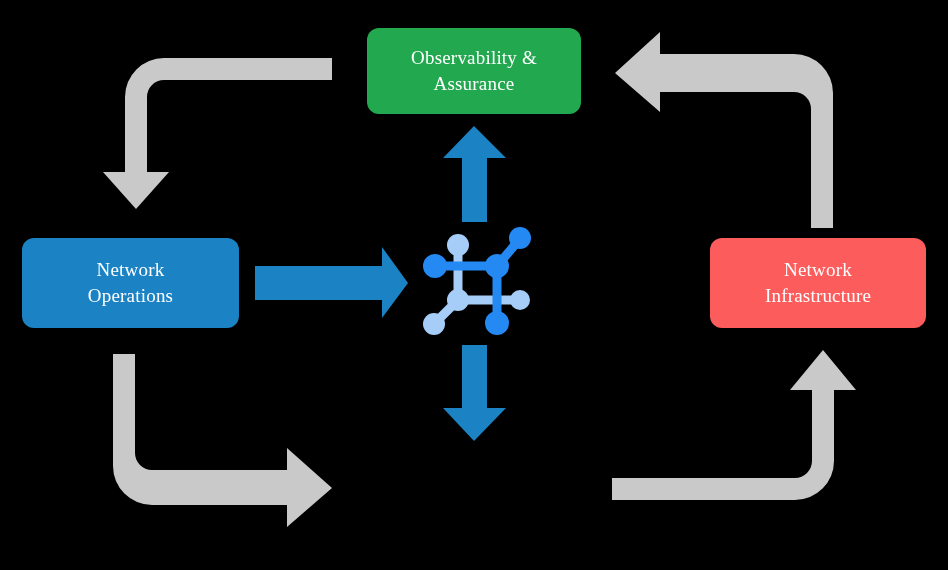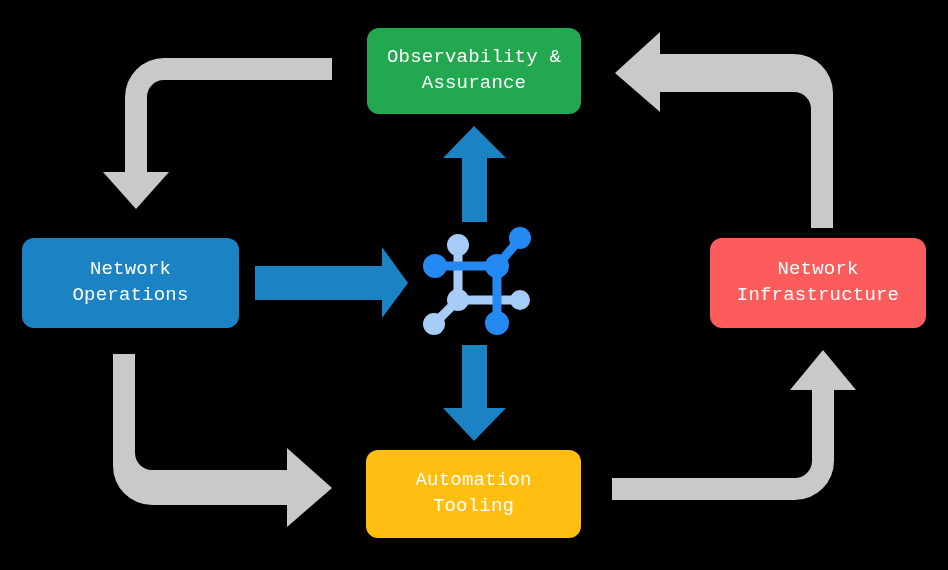--- a/index.html
+++ b/index.html
@@ -6,21 +6,21 @@
     margin: 0;
     padding: 0;
     background: #000000;
   }
   #canvas {
     position: relative;
     width: 948px;
     height: 570px;
     background: #000000;
     overflow: hidden;
-    font-family: Liberation Mono, monospace;
+    font-family: Liberation Serif, serif;
   }
   .node-box {
     position: absolute;
     border-radius: 12px;
     display: flex;
     align-items: center;
     justify-content: center;
     text-align: center;
     color: #ffffff;
     font-size: 19px;
@@ -184,18 +184,14 @@
   <div class="node-box" id="box-network-operations">
     <span class="box-label">Network
 Operations</span>
   </div>
 
   <div class="node-box" id="box-network-infrastructure">
     <span class="box-label">Network
 Infrastructure</span>
   </div>
 
-  <div class="node-box" id="box-automation-tooling">
-    <span class="box-label">Automation
-Tooling</span>
-  </div>
 
 </div>
 
 </body></html>

